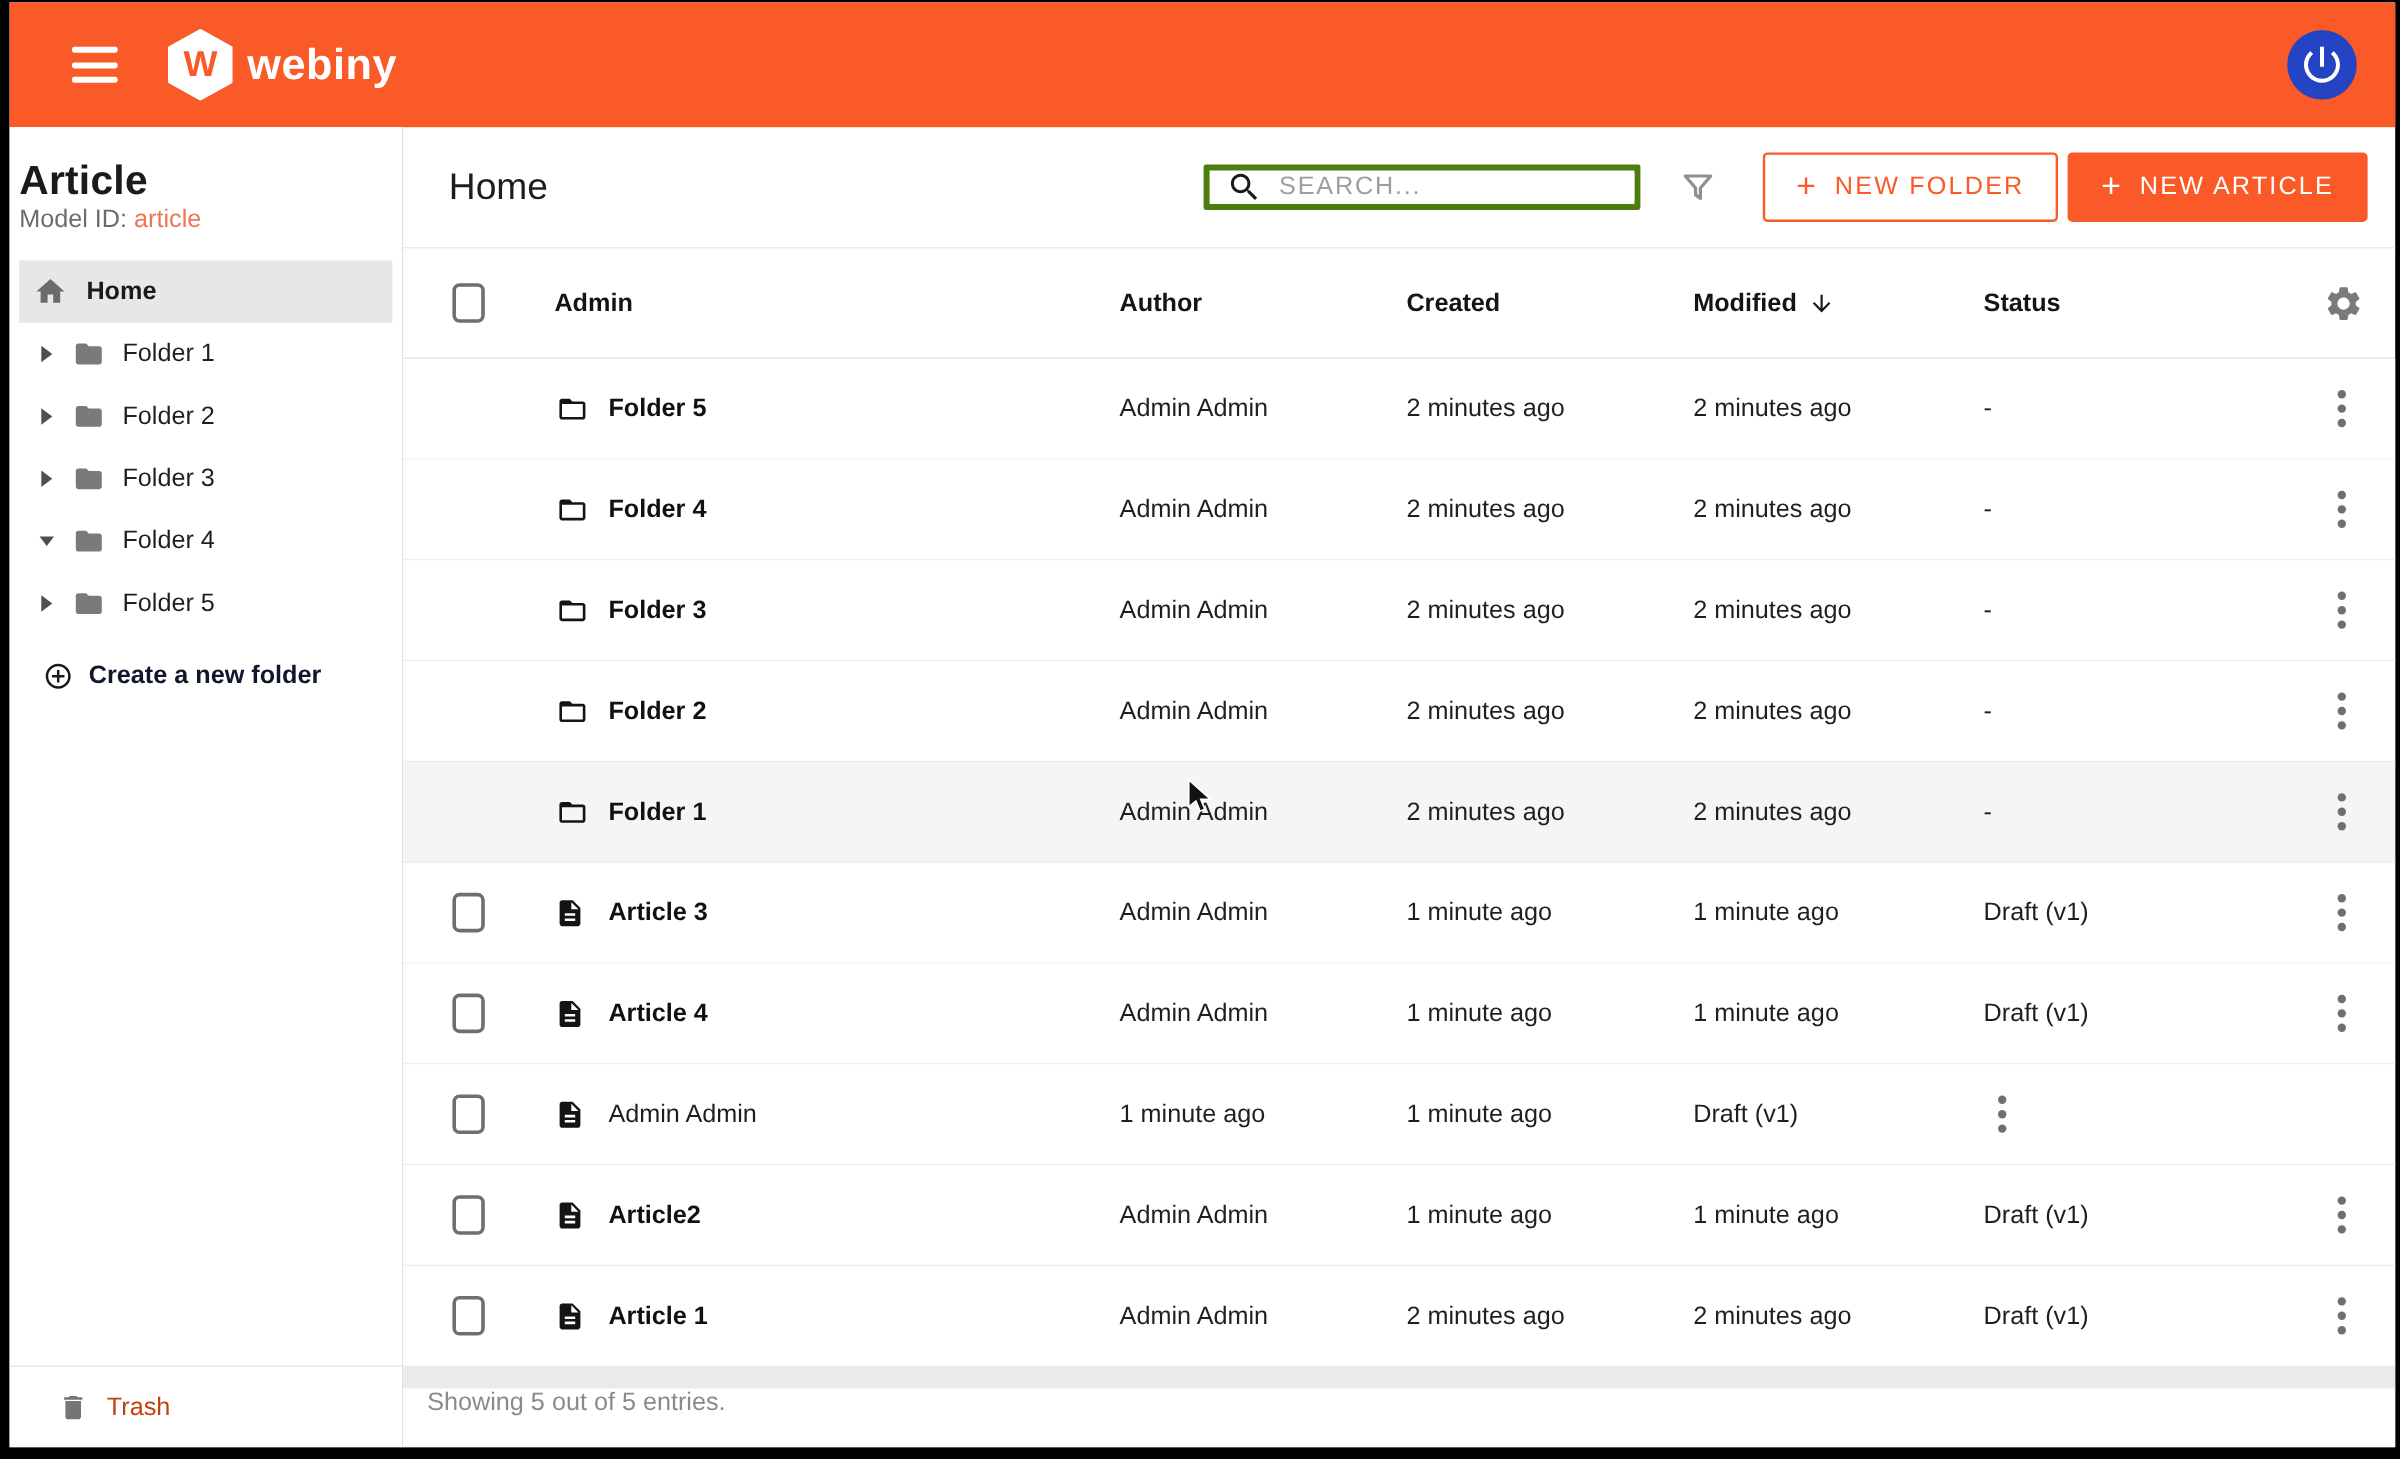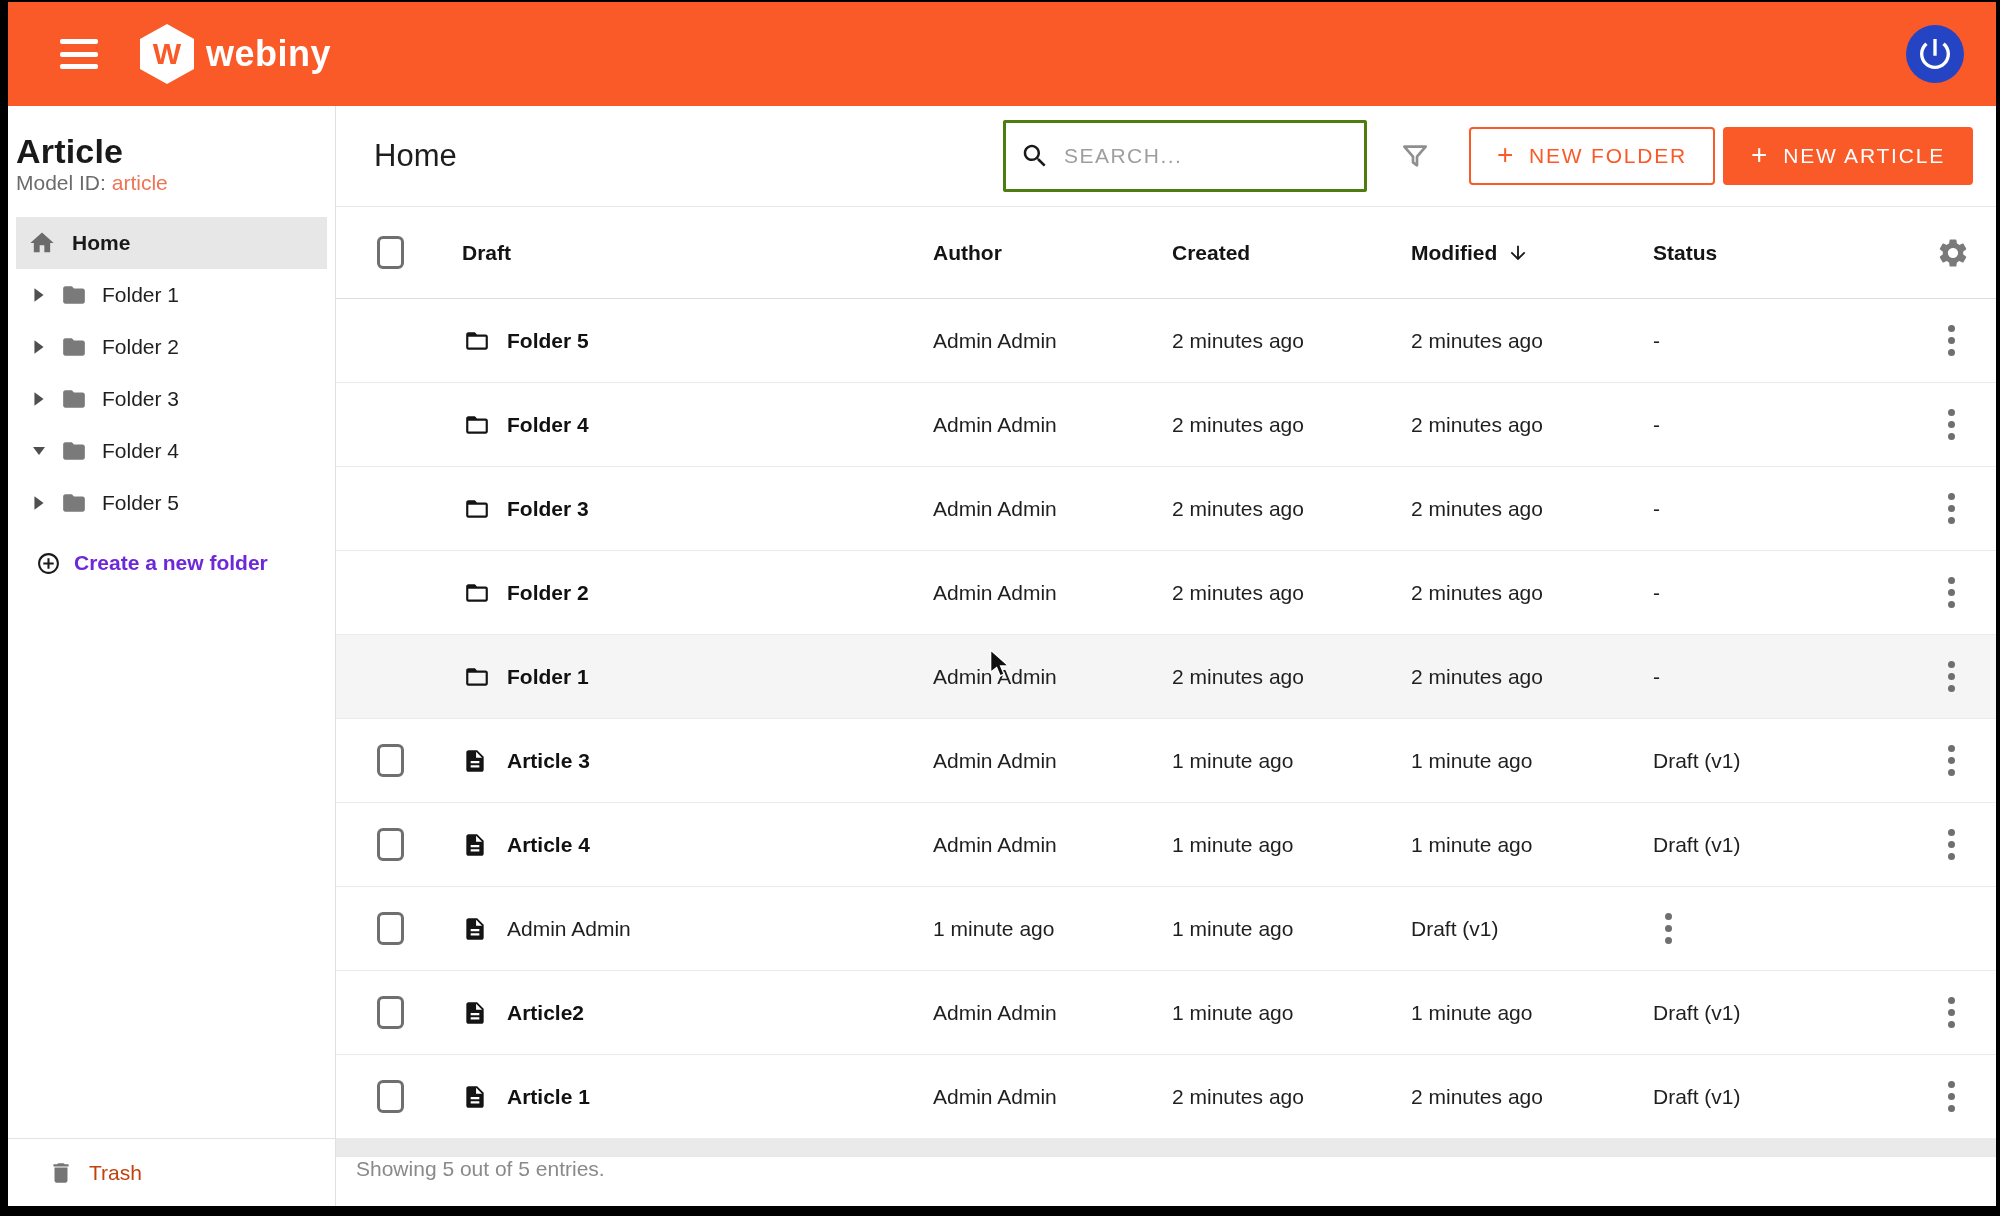--- a/index.html
+++ b/index.html
@@ -26,31 +26,31 @@
   .sidebar-title { font-size:34px; font-weight:700; color:#1a1a1a; letter-spacing:.2px; }
   .model-id { margin-top:0; font-size:21px; color:#6b6b6b; }
   .model-id .mid-value { color:#ED7455; }
   .nav { margin-top:14px; }
   .nav-home { margin:0 8px; height:52px; background:#E7E7E7; display:flex; align-items:center; padding-left:12px; gap:16px; cursor:pointer; }
   .nav-home .label { font-size:21px; font-weight:700; color:#1a1a1a; }
   .folder-item { height:52px; display:flex; align-items:center; padding-left:24px; gap:13px; cursor:pointer; }
   .folder-item .caret { width:14px; display:flex; justify-content:center; }
   .folder-item .label { font-size:21px; color:#1f1f1f; }
   .create-folder { height:56px; display:flex; align-items:center; padding-left:28px; gap:13px; margin-top:6px; cursor:pointer; }
-  .create-folder .label { font-size:21px; font-weight:700; color:#6d28d9; }
+  .create-folder .label { font-size:21px; font-weight:700; color:#0f172a; }
   .sidebar-spacer { flex:1; }
   .sidebar-footer { border-top:1px solid #E3E3E3; height:68px; flex:none; display:flex; align-items:center; padding-left:40px; gap:15px; cursor:pointer; }
   .sidebar-footer .label { font-size:21px; color:#c2410c; }
 
   
   .main { flex:1; display:flex; flex-direction:column; min-width:0; }
   .titlebar { height:101px; flex:none; border-bottom:1px solid #E8E8E8; display:flex; align-items:center; padding:0 23px 0 38px; }
   .page-title { font-size:31px; color:#1d1d1d; font-weight:400; }
   .titlebar-spacer { flex:1; }
-  .searchbox { width:364px; height:72px; border:3px solid #4d7c0f; border-radius:2px; background:#fff; display:flex; align-items:center; padding-left:14px; gap:14px; }
+  .searchbox { width:364px; height:38px; border:5px solid #4d7c0f; border-radius:2px; background:#fff; display:flex; align-items:center; padding-left:14px; gap:14px; }
   .searchbox input { border:none; outline:none; flex:1; font-size:21px; letter-spacing:1.5px; color:#333; font-family:"Liberation Sans",sans-serif; min-width:0; }
   .searchbox input::placeholder { color:#9E9E9E; }
   .filter-btn { margin:0 38px 0 32px; cursor:pointer; display:flex; align-items:center; }
   .btn { height:58px; border-radius:4px; display:flex; align-items:center; justify-content:center; gap:14px; font-size:21px; font-weight:500; letter-spacing:1.8px; cursor:pointer; padding:0 26px; white-space:nowrap; }
   .btn .plus { font-size:28px; font-weight:400; margin-top:-3px; }
   .btn-outline { border:2px solid #FA5A28; color:#FA5A28; background:#fff; }
   .btn-solid { background:#FA5A28; color:#fff; border:2px solid #FA5A28; margin-left:8px; }
 
   
   .grid-cols { display:grid; grid-template-columns:126px 45px 426px 239px 239px 242px 283px 1fr; align-items:center; }
@@ -217,21 +217,21 @@
           <span class="plus">+</span>
           <span>NEW ARTICLE</span>
         </button>
       </div>
 
       <div class="thead grid-cols">
         <div class="cell-check">
             <span class="checkbox"></span>
           </div>
         <div class="th th-name">
-            <span>Draft</span>
+            <span>Admin</span>
           </div>
         <div class="th">
             <span>Author</span>
           </div>
         <div class="th">
             <span>Created</span>
           </div>
         <div class="th">
           <span>Modified</span>
           <svg width="22" height="22" viewBox="0 0 24 24">

